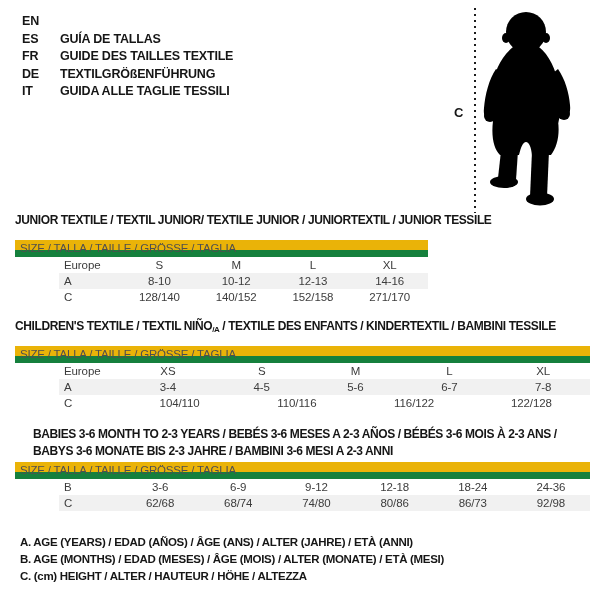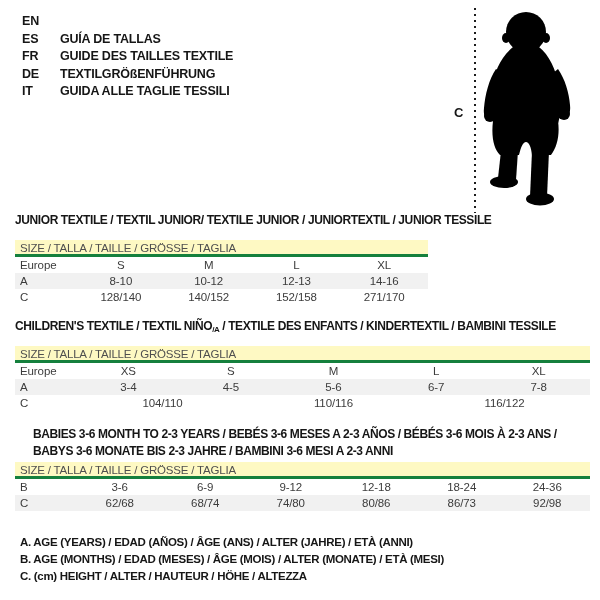--- a/index.html
+++ b/index.html
@@ -23,25 +23,25 @@
   .silhouette { position:absolute; left:481px; top:8px; width:92px; height:202px; }
 
   
   .sec-title { position:absolute; left:15px; font-weight:bold; font-size:12px;
     letter-spacing:-0.4px; white-space:nowrap; color:#161616; }
   .sec-title sub { font-size:8px; vertical-align:-2px; }
   .two-line { line-height:17px;margin-left:18px; }
 
   
   .size-table { position:absolute; left:15px; }
-  .t-bar { height:17px; line-height:17px; background:#fef9c3; color:#4f4f4f;
-    font-size:11.5px; padding-left:5px; border-bottom:3px solid #15803d;
+  .t-bar { height:17px; line-height:17px; background:#eab308; color:#4f4f4f;
+    font-size:11.5px; padding-left:5px; border-bottom:7px solid #15803d;
     letter-spacing:-0.2px; }
   .t-row { display:flex; height:16px; line-height:16px; font-size:11.5px;
-    color:#3c3c3c; letter-spacing:-0.1px; }
+    color:#3c3c3c; letter-spacing:-0.1px;margin-left:44px; }
   .t-row.alt { background:#f1f1f1; }
   .t-lbl { width:62px; padding-left:5px; flex:none; }
   .t-cell { flex:1; text-align:center; }
 
   
   .footnotes { position:absolute; left:20px; top:534px; }
   .footnote { height:17.2px; line-height:17.2px; font-weight:bold;
     font-size:11.5px; letter-spacing:-0.3px; white-space:nowrap; color:#161616; }
 </style>
 </head>
@@ -136,20 +136,21 @@
       <div class="t-cell">4-5</div>
       <div class="t-cell">5-6</div>
       <div class="t-cell">6-7</div>
       <div class="t-cell">7-8</div>
     </div>
     <div class="t-row">
       <div class="t-lbl">C</div>
       <div class="t-cell">104/110</div>
       <div class="t-cell">110/116</div>
       <div class="t-cell">116/122</div>
+      <div class="t-cell">122/128</div>
     </div>
   </div>
 
   <div class="sec-title two-line" style="top:426px">
     <div>BABIES 3-6 MONTH TO 2-3 YEARS / BEBÉS 3-6 MESES A 2-3 AÑOS / BÉBÉS 3-6 MOIS À 2-3 ANS /</div>
     <div>BABYS 3-6 MONATE BIS 2-3 JAHRE / BAMBINI 3-6 MESI A 2-3 ANNI</div>
   </div>
   <div class="size-table" style="top:462px; width:575px">
     <div class="t-bar">SIZE / TALLA / TAILLE / GRÖSSE / TAGLIA</div>
     <div class="t-row">

